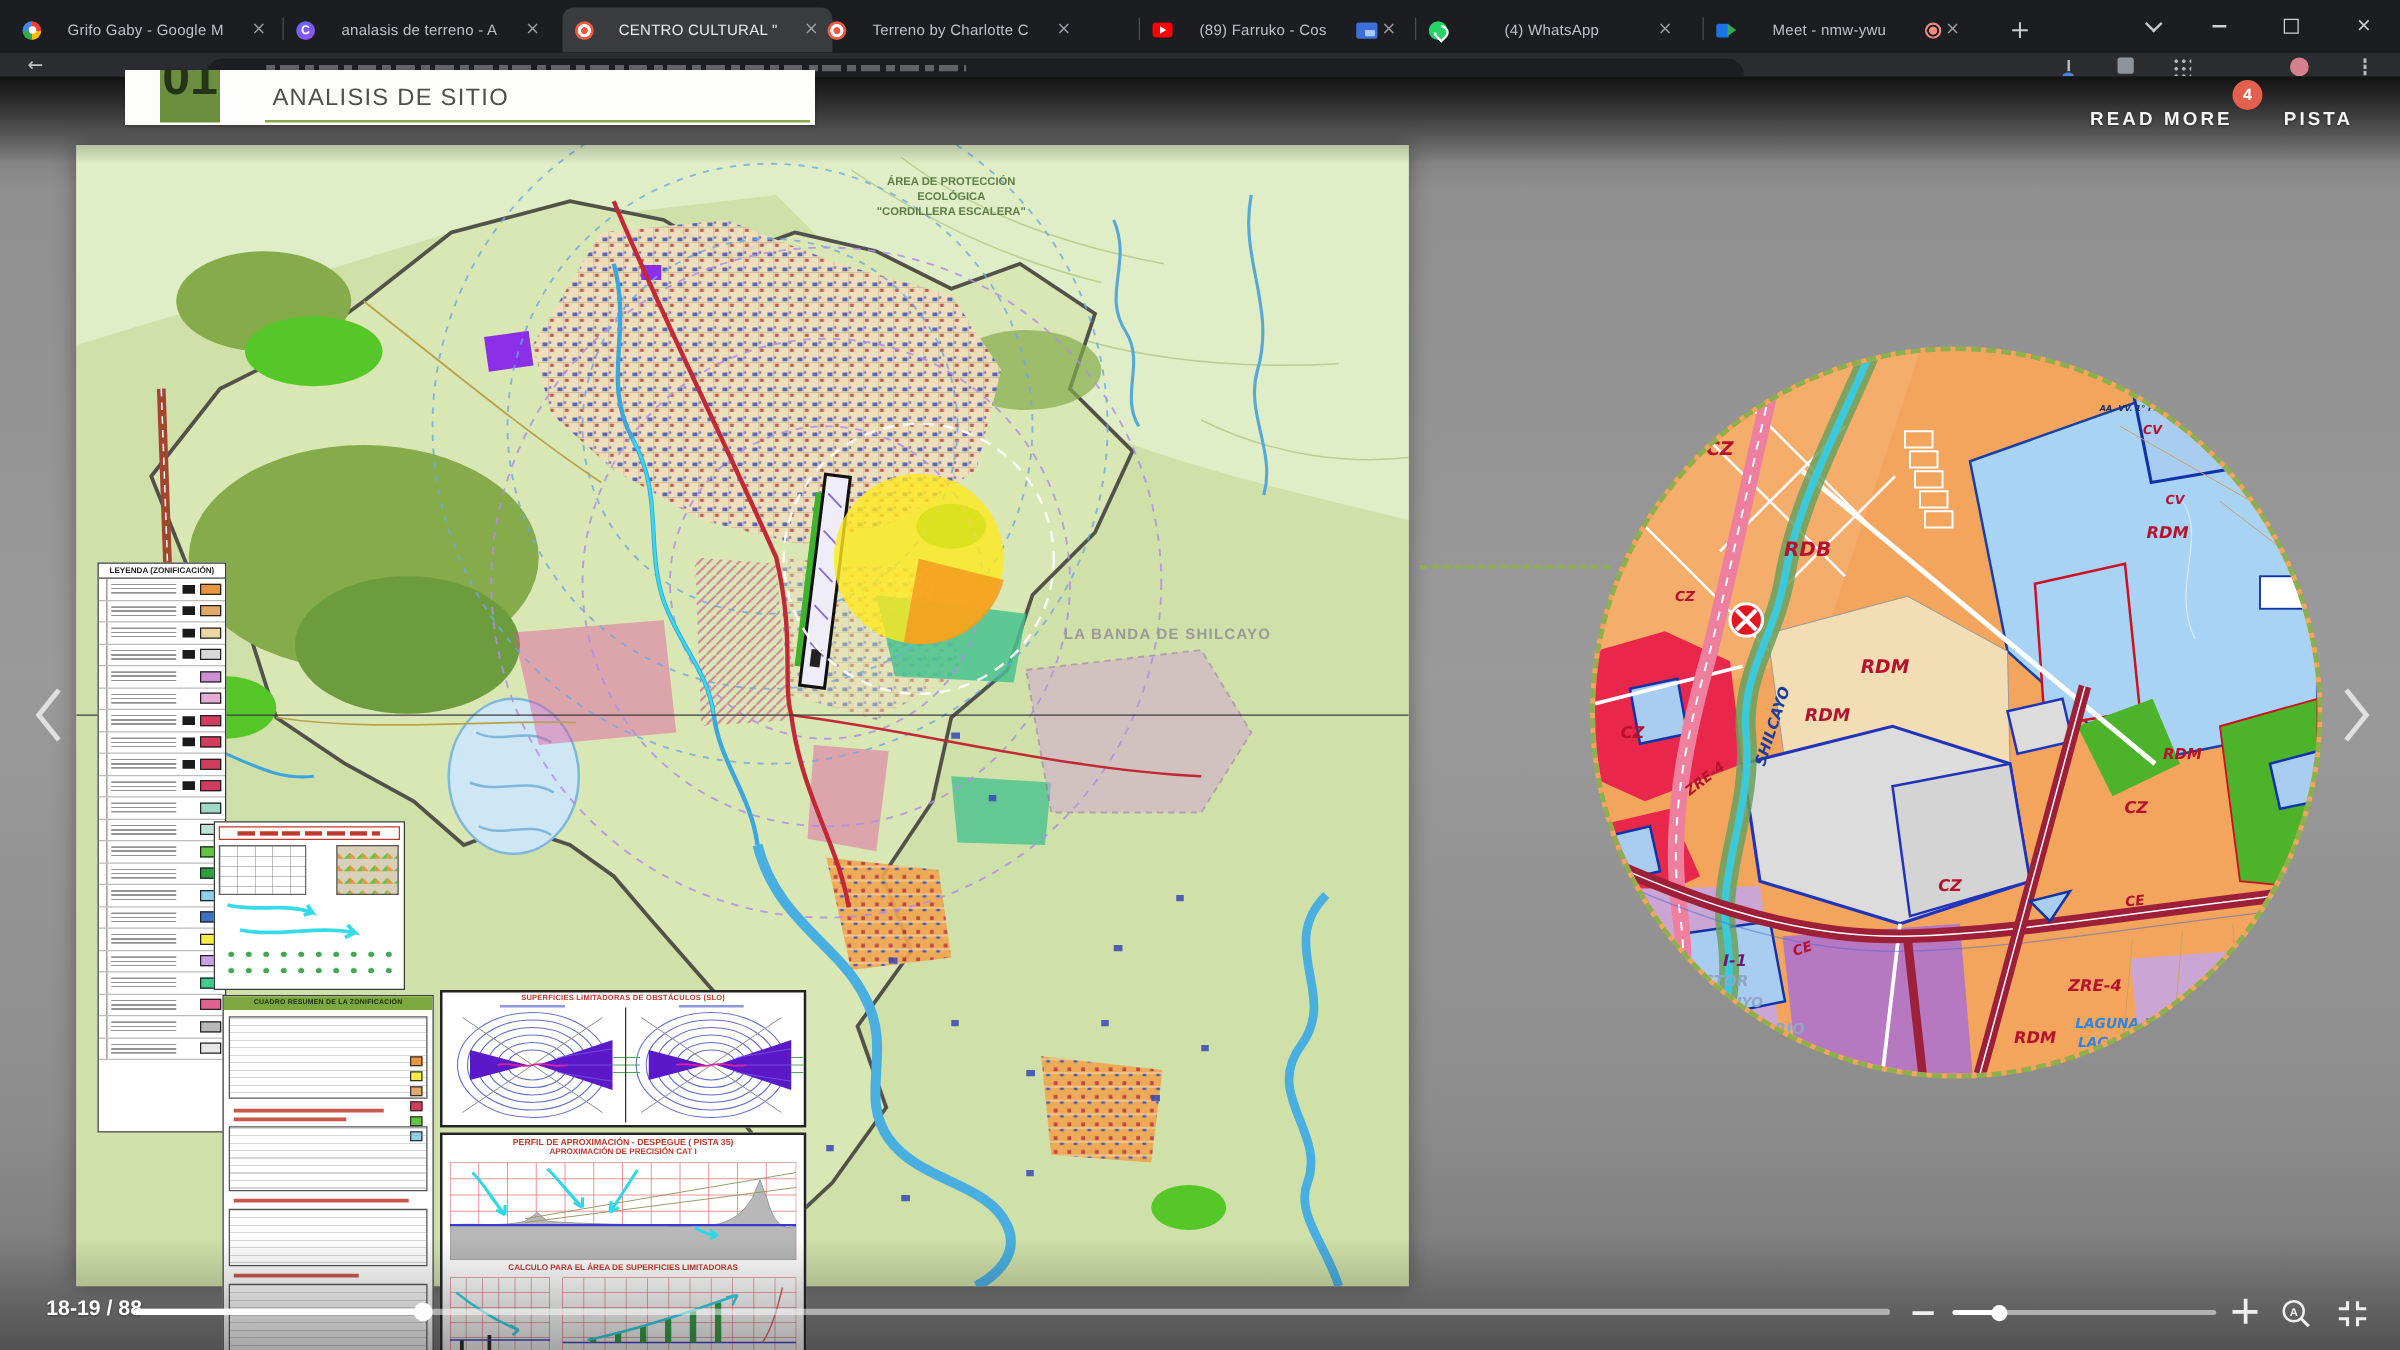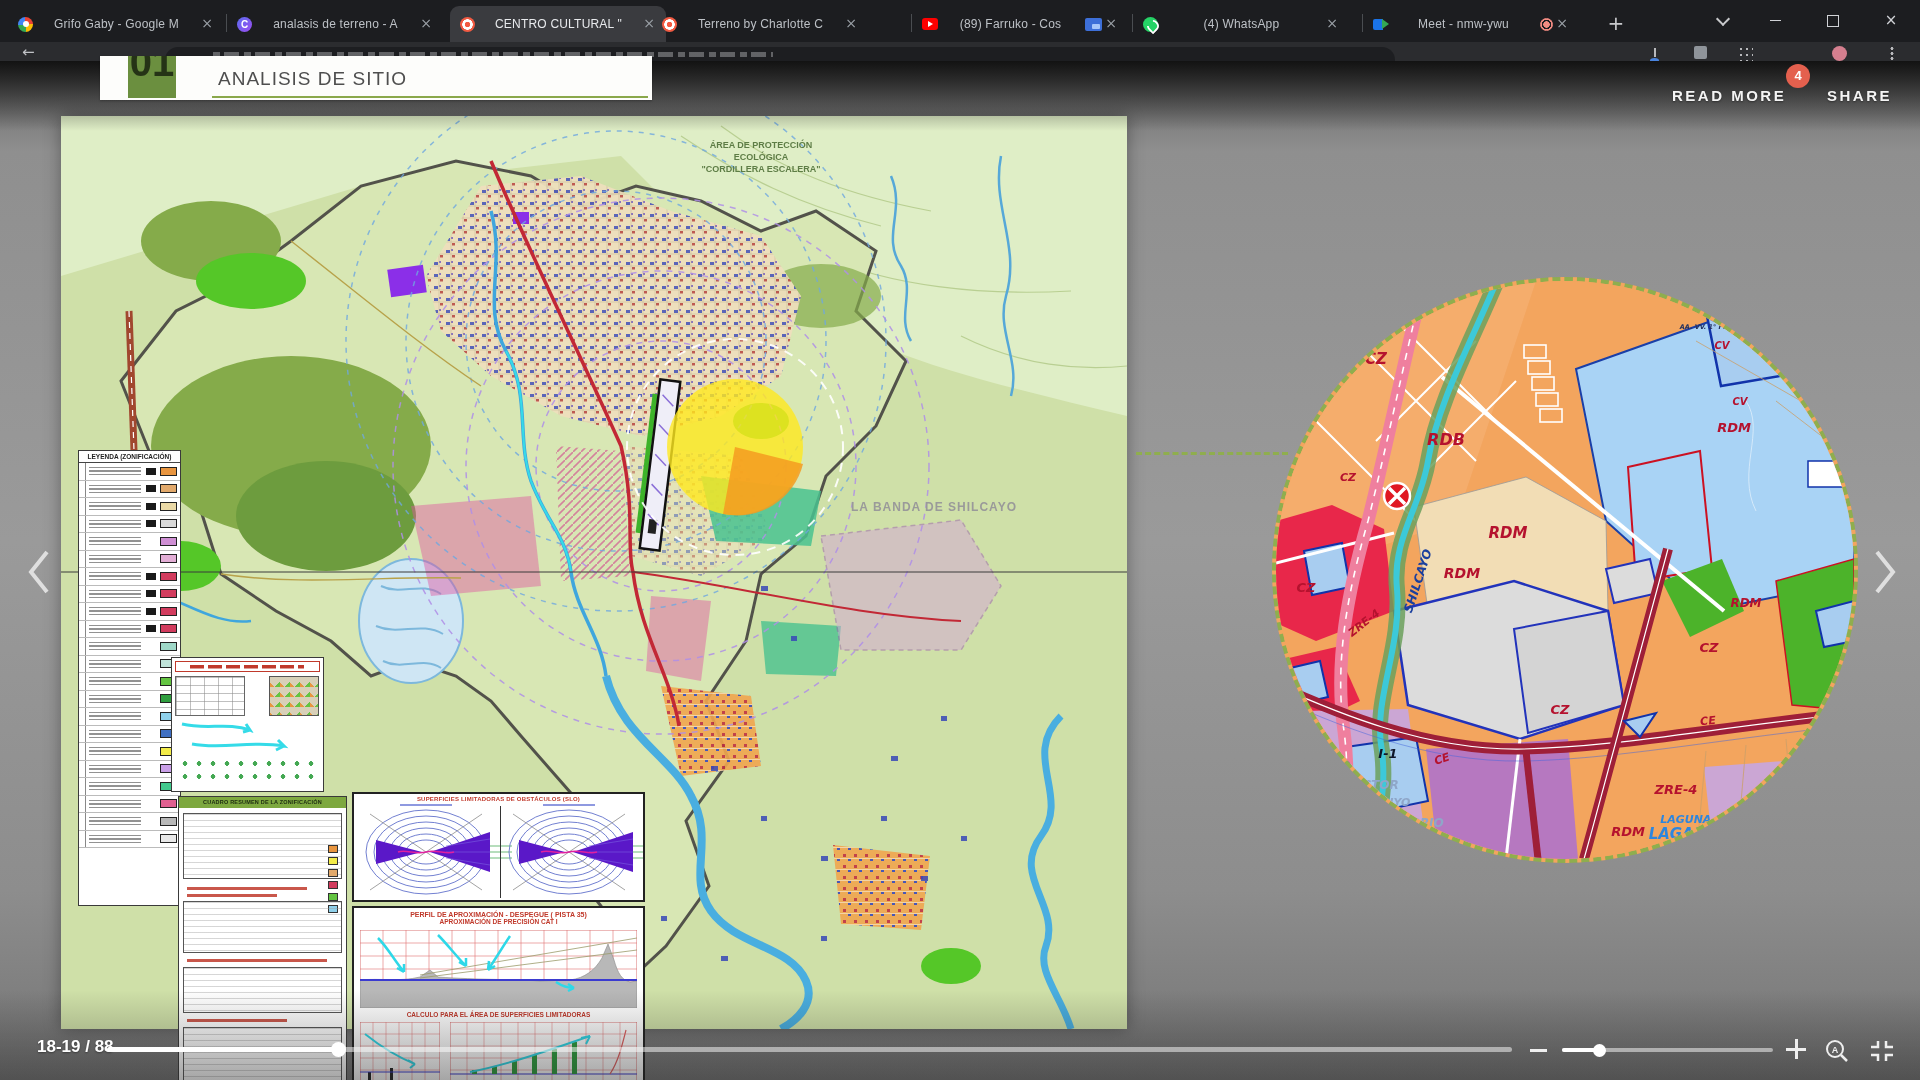--- a/index.html
+++ b/index.html
@@ -603,21 +603,21 @@
   <div id="top-scrim"></div>
   <div id="doc-header">
     <div id="sec-num">
         <span>01</span>
       </div>
     <div id="doc-title">ANALISIS DE SITIO</div>
     <div class="green-line"></div>
   </div>
   <div id="readmore">READ MORE</div>
   <div id="rm-badge" style="background: rgb(228, 96, 78);">4</div>
-  <div id="share">SHARE</div>
+  <div id="share">PISTA</div>
 
   <div id="connector"></div>
   <div id="inset">
     <svg width="578" height="578" viewBox="0 0 578 578">
       <rect width="578" height="578" fill="#f3a55e"></rect>
       <path d="M0,0 L260,0 L180,240 L0,300 Z" fill="#f6b277" opacity=".6"></path>
 
       <g stroke="#fff" stroke-width="2">
         <path d="M60,40 L200,180 M100,20 L230,150 M20,120 L150,250 M140,10 L40,110 M200,60 L100,160 M240,100 L150,190"></path>
       </g>
@@ -691,28 +691,28 @@
         <span class="ilabel" style="left: 284px; top: 428px; font-size: 13px; color: rgb(181, 18, 46); transform: translate(-50%, -50%) rotate(0deg);">CZ</span>
         <span class="ilabel" style="left: 433px; top: 366px; font-size: 13px; color: rgb(181, 18, 46); transform: translate(-50%, -50%) rotate(0deg);">CZ</span>
         <span class="ilabel" style="left: 170px; top: 158px; font-size: 16px; color: rgb(181, 18, 46); transform: translate(-50%, -50%) rotate(0deg);">RDB</span>
         <span class="ilabel" style="left: 232px; top: 252px; font-size: 15px; color: rgb(181, 18, 46); transform: translate(-50%, -50%) rotate(0deg);">RDM</span>
         <span class="ilabel" style="left: 186px; top: 292px; font-size: 14px; color: rgb(181, 18, 46); transform: translate(-50%, -50%) rotate(0deg);">RDM</span>
         <span class="ilabel" style="left: 352px; top: 550px; font-size: 13px; color: rgb(181, 18, 46); transform: translate(-50%, -50%) rotate(0deg);">RDM</span>
         <span class="ilabel" style="left: 458px; top: 146px; font-size: 13px; color: rgb(181, 18, 46); transform: translate(-50%, -50%) rotate(0deg);">RDM</span>
         <span class="ilabel" style="left: 470px; top: 322px; font-size: 12px; color: rgb(181, 18, 46); transform: translate(-50%, -50%) rotate(0deg);">RDM</span>
         <span class="ilabel" style="left: 432px; top: 440px; font-size: 11px; color: rgb(181, 18, 46); transform: translate(-50%, -50%) rotate(-6deg);">CE</span>
         <span class="ilabel" style="left: 166px; top: 478px; font-size: 11px; color: rgb(181, 18, 46); transform: translate(-50%, -50%) rotate(-18deg);">CE</span>
-        <span class="ilabel" style="left: 112px; top: 472px; font-size: 13px; color: #0f172a; transform: translate(-50%, -50%) rotate(0deg);">I-1</span>
+        <span class="ilabel" style="left: 112px; top: 488px; font-size: 13px; color: #701a75; transform: translate(-50%, -50%) rotate(0deg);">I-1</span>
         <span class="ilabel" style="left: 88px; top: 342px; font-size: 11px; color: rgb(181, 18, 46); transform: translate(-50%, -50%) rotate(-38deg);">ZRE-4</span>
         <span class="ilabel" style="left: 400px; top: 508px; font-size: 13px; color: rgb(181, 18, 46); transform: translate(-50%, -50%) rotate(0deg);">ZRE-4</span>
         <span class="ilabel" style="left: 96px; top: 504px; font-size: 12px; color: rgb(143, 166, 200); transform: translate(-50%, -50%) rotate(0deg);">SECTOR</span>
         <span class="ilabel" style="left: 104px; top: 521px; font-size: 11px; color: rgb(143, 166, 200); transform: translate(-50%, -50%) rotate(0deg);">ATUMUYO</span>
         <span class="ilabel" style="left: 142px; top: 542px; font-size: 12px; color: rgb(143, 166, 200); transform: translate(-50%, -50%) rotate(0deg);">BARRIO</span>
         <span class="ilabel" style="left: 420px; top: 538px; font-size: 11px; color: rgb(46, 134, 222); transform: translate(-50%, -50%) rotate(0deg);">LAGUNA DE</span>
-        <span class="ilabel" style="left: 424px; top: 553px; font-size: 15px; color: rgb(46, 134, 222); transform: translate(-50%, -50%) rotate(0deg);">LAGARTOCO</span>
+        <span class="ilabel" style="left: 424px; top: 553px; font-size: 11px; color: rgb(46, 134, 222); transform: translate(-50%, -50%) rotate(0deg);">LAGARTOCO</span>
         <span class="ilabel" style="left: 142px; top: 300px; font-size: 12px; color: rgb(26, 63, 158); transform: translate(-50%, -50%) rotate(-72deg);">SHILCAYO</span>
         <span class="ilabel" style="left: 440px; top: 46px; font-size: 6.5px; color: rgb(35, 48, 94); transform: translate(-50%, -50%) rotate(0deg);">AA. VV. 1° FEBRERO</span>
         <span class="ilabel" style="left: 446px; top: 64px; font-size: 10px; color: rgb(181, 18, 46); transform: translate(-50%, -50%) rotate(0deg);">CV</span>
         <span class="ilabel" style="left: 464px; top: 120px; font-size: 10px; color: rgb(181, 18, 46); transform: translate(-50%, -50%) rotate(0deg);">CV</span>
       </div>
   </div>
 
   <svg class="navarrow" style="left:24px;" width="28" height="50">
     <path d="M23,5 L7,25 L23,45" stroke="#ececec" stroke-width="4" fill="none"></path>
   </svg>

